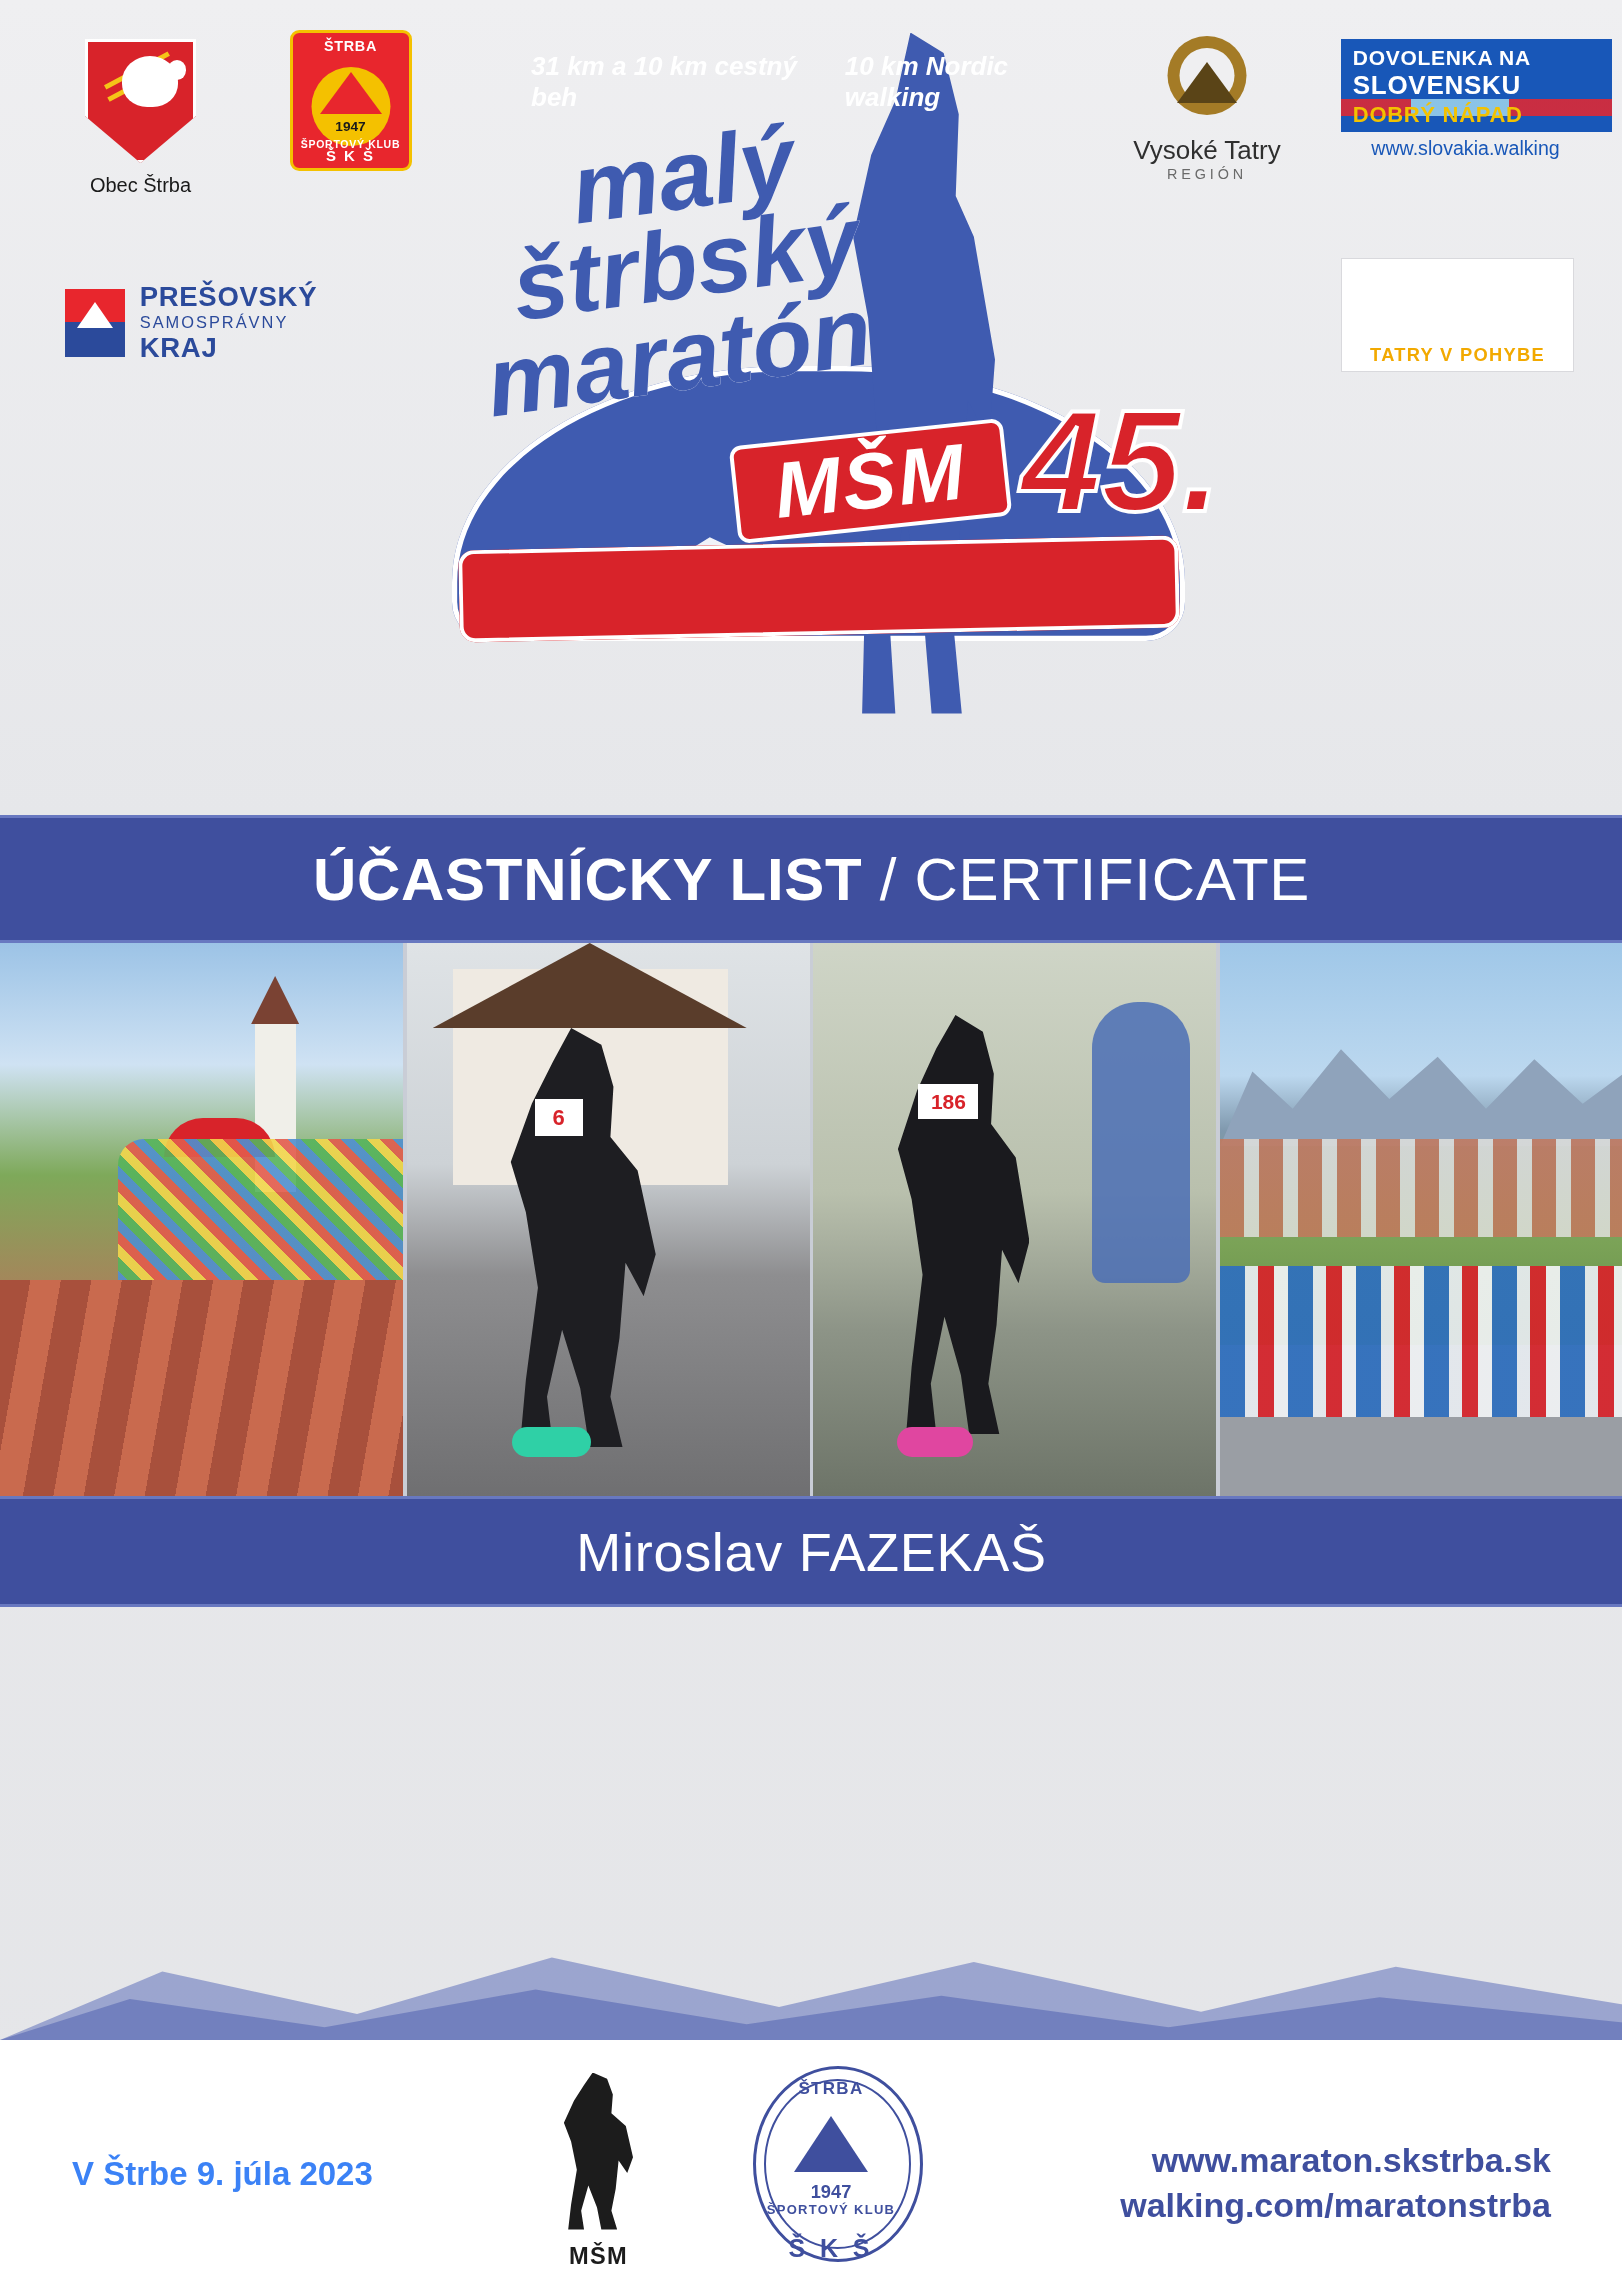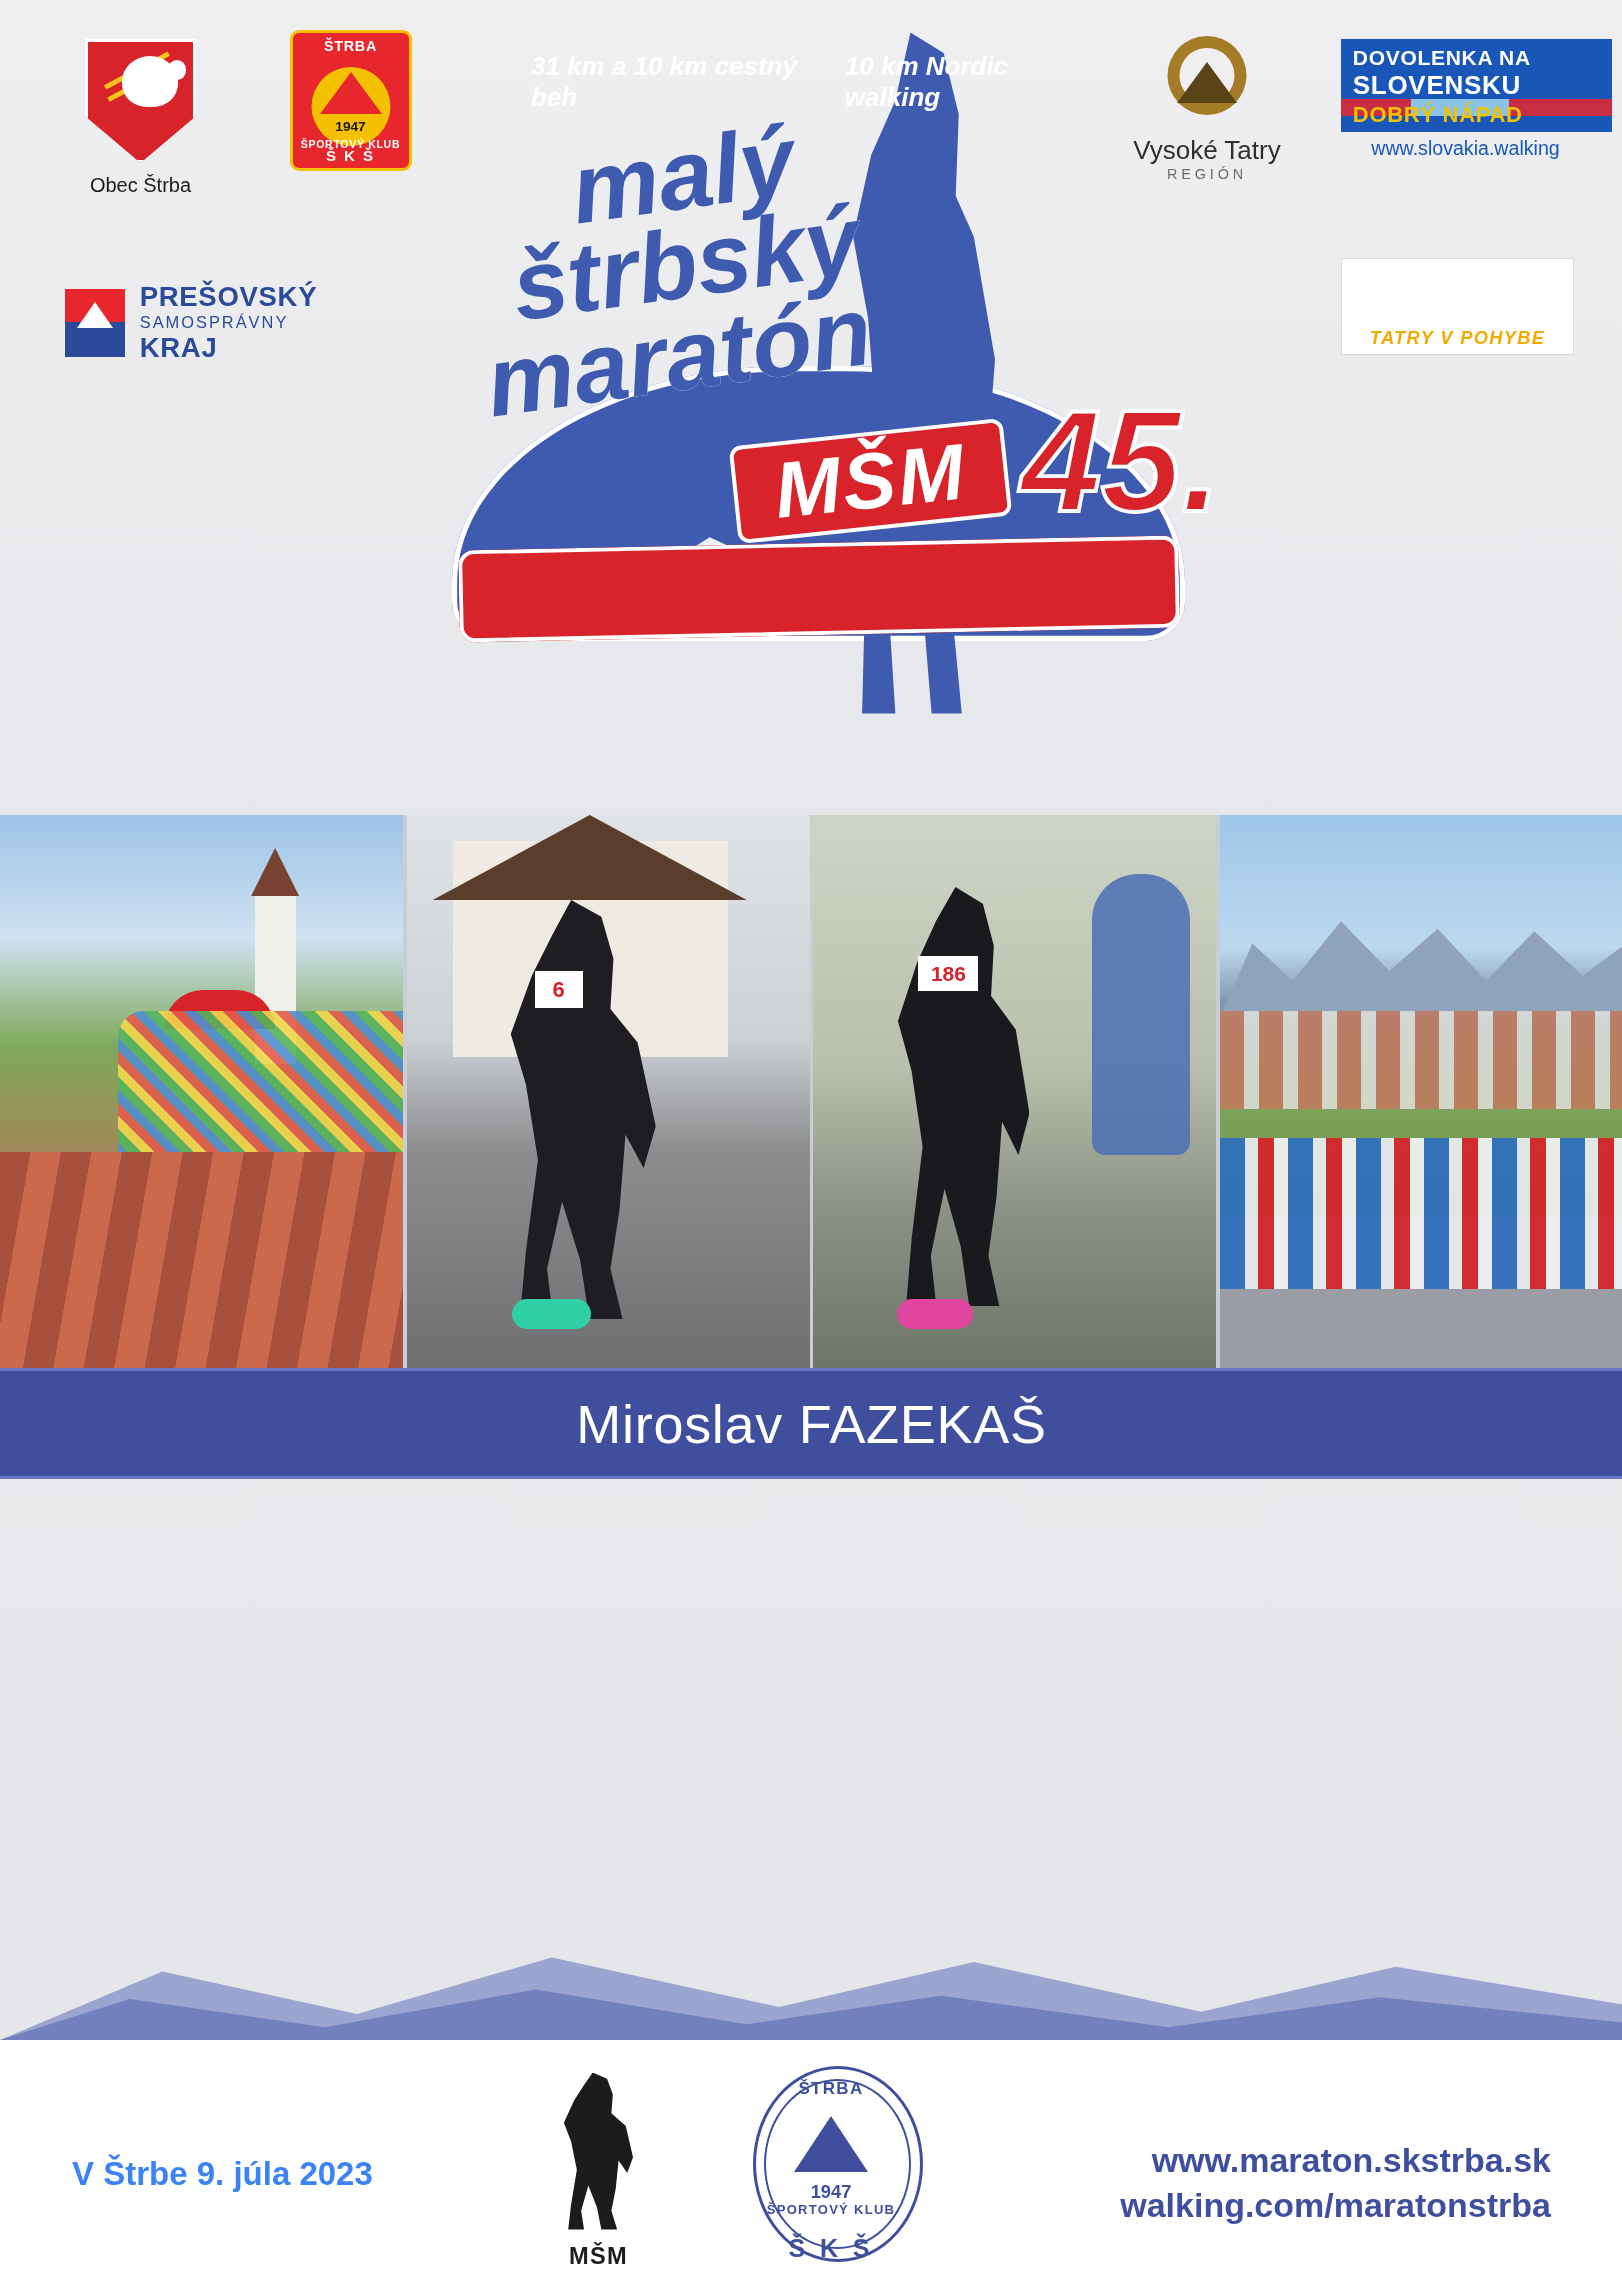--- a/index.html
+++ b/index.html
@@ -150,22 +150,22 @@
   .sk-box .stripe {
     position:absolute; left:0; right:0; top:60px; height:17px;
     background: linear-gradient(90deg,#e8262d 0 26%, #9fd6ef 26% 62%, #e8262d 62% 100%);
     opacity:.85;
   }
   .sk-url { margin-top:5.2px; font-size:19.6px; color:#1857b8; font-weight:400; }
 
   
   .logo-tvp { left: 1341px; top: 258px; width: 249px; }
   .tvp-box {
-    width: 233px; height: 97px; background:#ffffff; border:0.7px solid #d9d9dd;
-    position:relative; overflow:hidden;font-style:italic;
+    width: 233px; height: 114px; background:#ffffff; border:0.7px solid #d9d9dd;
+    position:relative; overflow:hidden;
   }
   .tvp-ridge {
     position:absolute; left:0; right:0; bottom:27.5px; height:55px;
     background:#ffffff;
     clip-path: polygon(0 100%, 14% 30%, 28% 70%, 42% 12%, 58% 62%, 72% 22%, 88% 66%, 100% 36%, 100% 100%);
     border-top: 3.9px solid #222;
   }
   .tvp-name {
     position:absolute; left:0; right:0; bottom:5.2px; text-align:center;
     font-size:18.3px; font-weight:700; color:#f2a900; letter-spacing:1.3px;
@@ -458,20 +458,25 @@
       <div class="msm-badge">MŠM</div>
       <div class="num45">45.</div>
       <div class="ribbon"></div>
       <div class="ribbon-text">
         <span>31 km a 10 km cestný beh</span>
         <span>10 km Nordic walking</span>
       </div>
     </div>
   </div>
 
+  <div class="title-bar">
+    <div class="t">
+      <b>ÚČASTNÍCKY LIST</b><span> / </span><span>CERTIFICATE</span>
+    </div>
+  </div>
 
   <div class="photos">
     <div class="photo p1">
       <div class="church"></div>
       <div class="arch"></div>
       <div class="crowd"></div>
       <div class="roofs"></div>
     </div>
     <div class="photo p2">
       <div class="house"></div>

